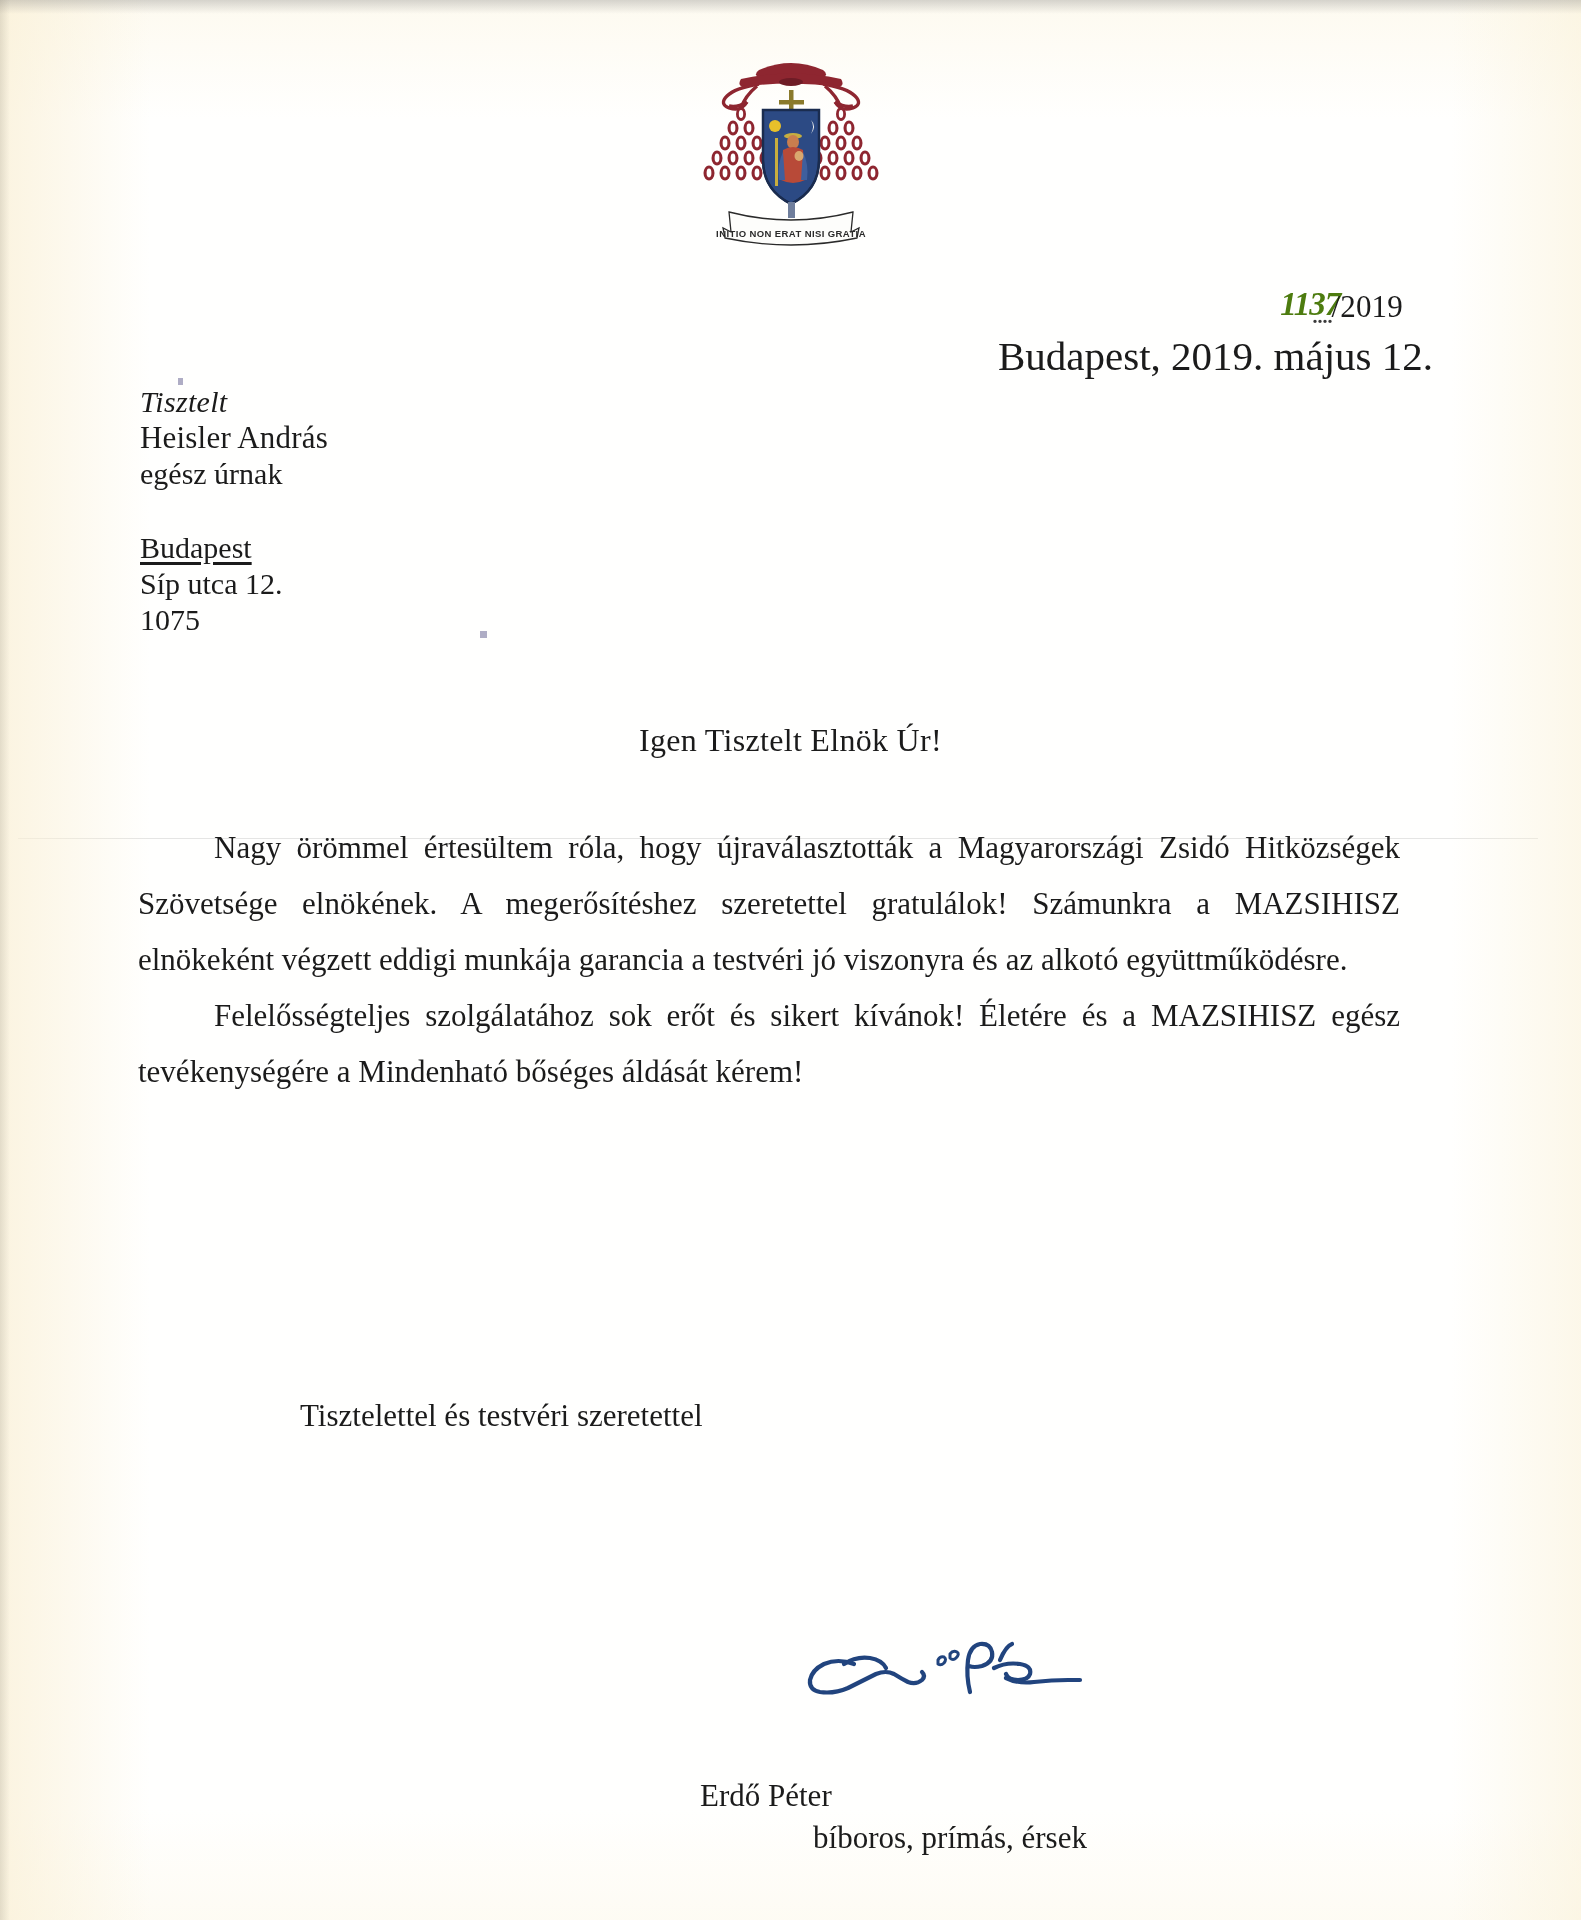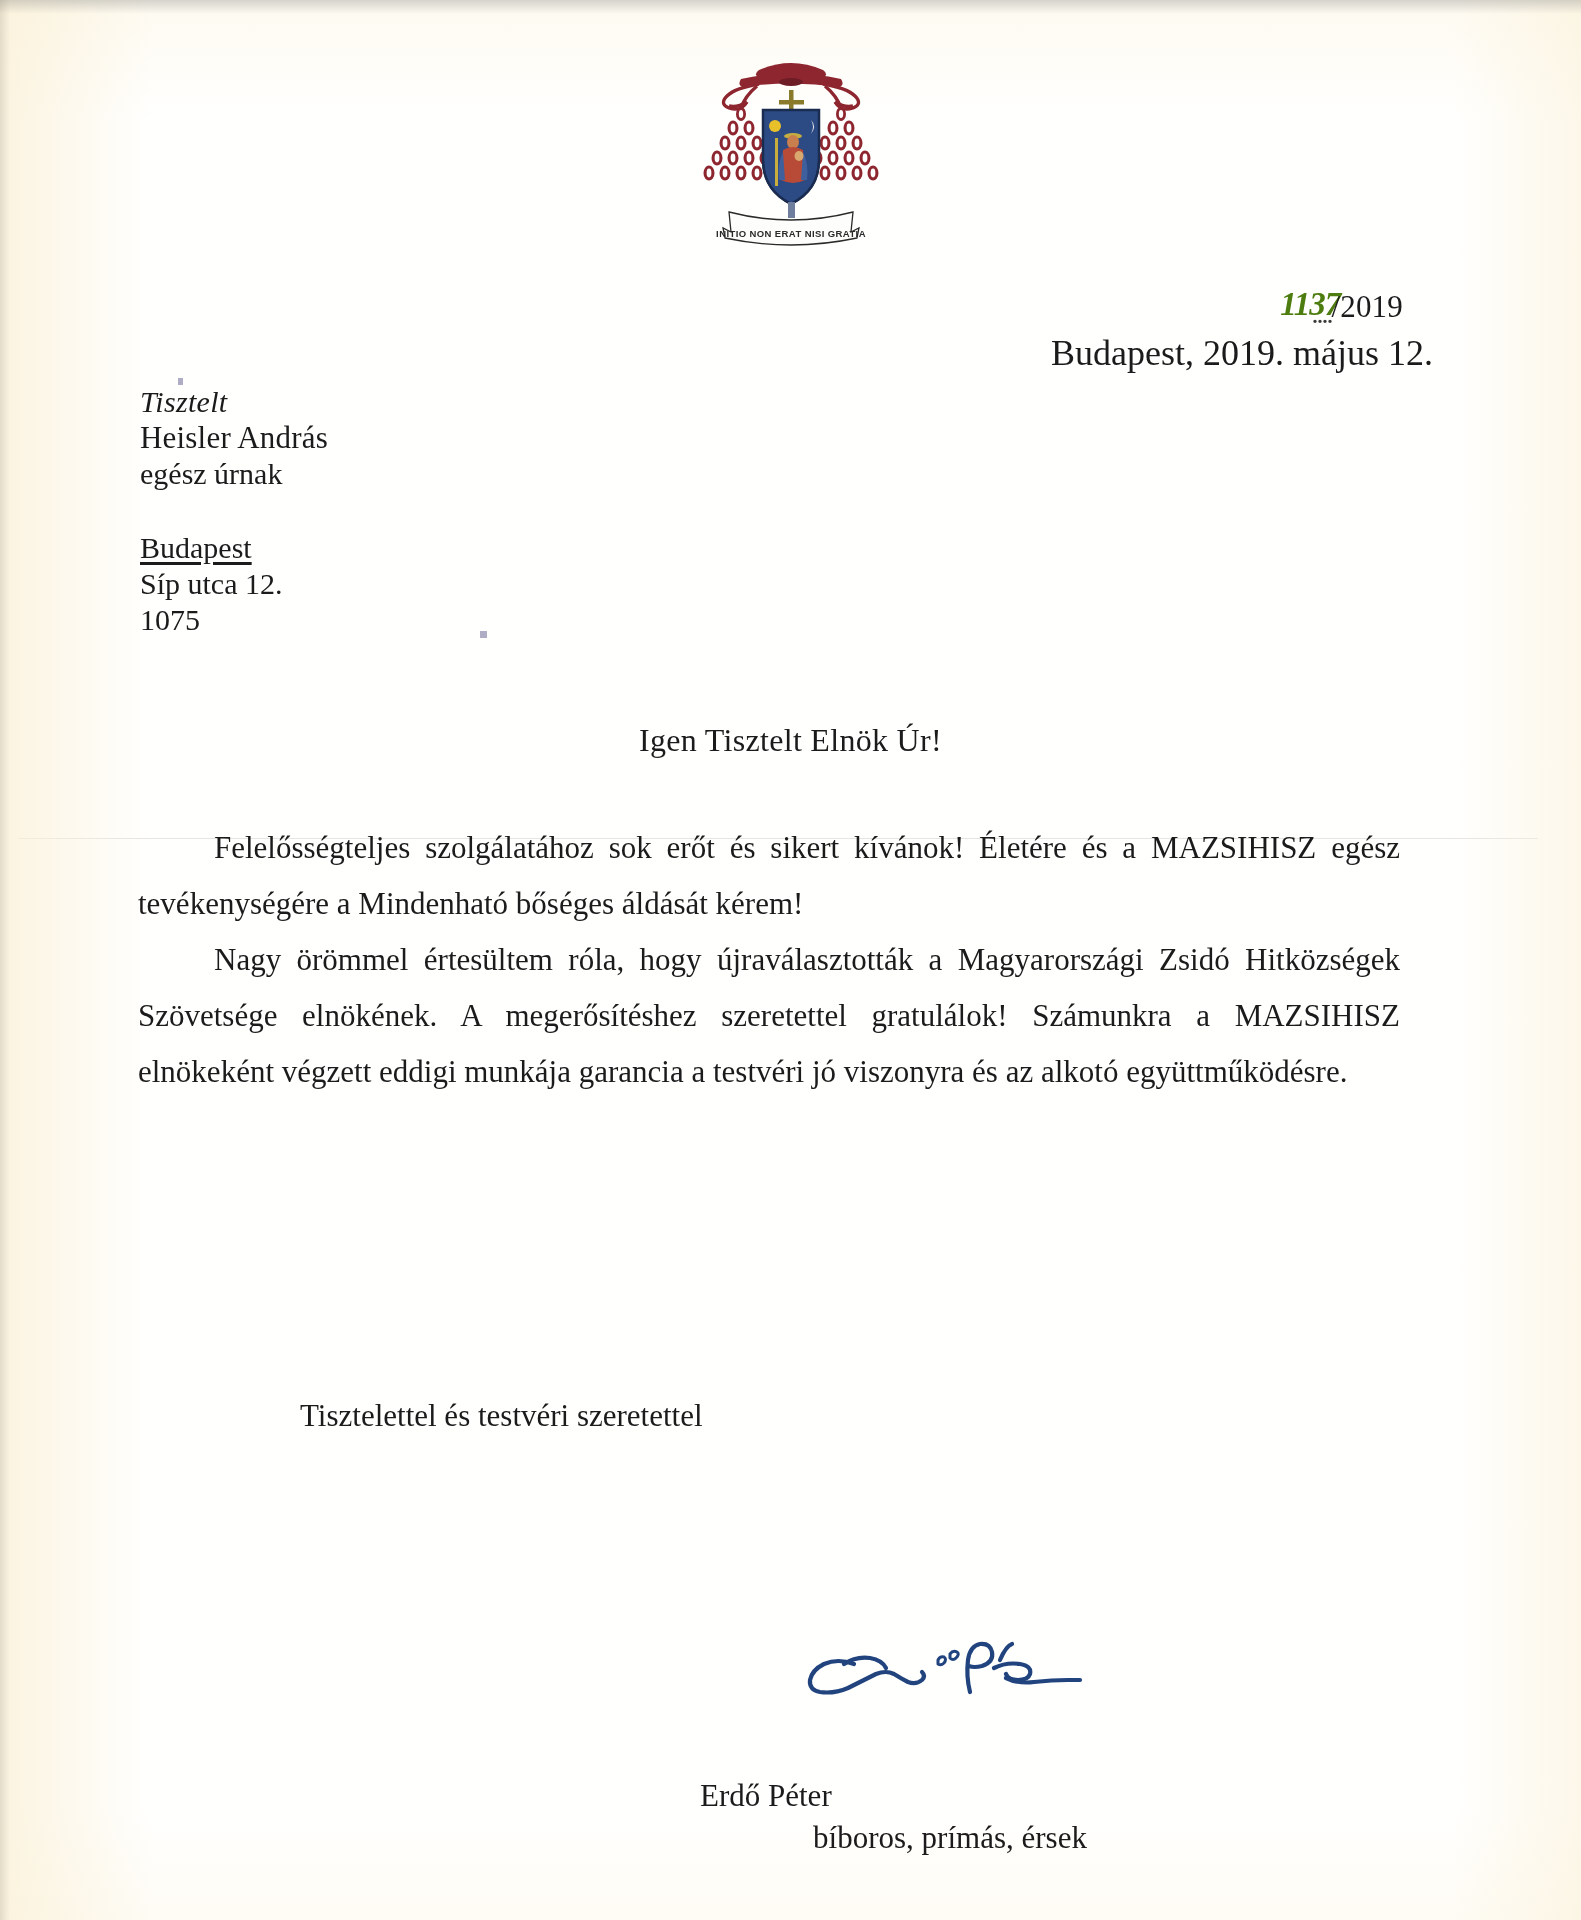--- a/index.html
+++ b/index.html
@@ -112,21 +112,21 @@
     top: 6px;
   }
   .ref-year {
     position: relative;
     left: -30px;
   }
   .date-line {
     position: absolute;
     right: 148px;
     top: 332px;
-    font-size: 36px;
+    font-size: 41px;
     white-space: nowrap;
     text-align: center;
   }
 
   
   .addressee {
     position: absolute;
     left: 140px;
     top: 384px;
     font-size: 30px;
@@ -363,22 +363,22 @@
       <div class="addr-name">Heisler András</div>
       <div class="addr-role">egész úrnak</div>
       <div class="addr-city">Budapest</div>
       <div class="addr-street">Síp utca 12.</div>
       <div class="addr-zip">1075</div>
     </div>
 
     <div class="salutation">Igen Tisztelt Elnök Úr!</div>
 
     <div class="body-block">
+      <p>Nagy örömmel értesültem róla, hogy újraválasztották a Magyarországi Zsidó Hitközségek Szövetsége elnökének. A megerősítéshez szeretettel gratulálok! Számunkra a MAZSIHISZ elnökeként végzett eddigi munkája garancia a testvéri jó viszonyra és az alkotó együttműködésre.</p>
       <p>Felelősségteljes szolgálatához sok erőt és sikert kívánok! Életére és a MAZSIHISZ egész tevékenységére a Mindenható bőséges áldását kérem!</p>
-      <p>Nagy örömmel értesültem róla, hogy újraválasztották a Magyarországi Zsidó Hitközségek Szövetsége elnökének. A megerősítéshez szeretettel gratulálok! Számunkra a MAZSIHISZ elnökeként végzett eddigi munkája garancia a testvéri jó viszonyra és az alkotó együttműködésre.</p>
     </div>
 
     <div class="closing">Tisztelettel és testvéri szeretettel</div>
 
     <svg id="signature-mark" viewBox="0 0 300 95" aria-hidden="true">
       <g fill="none" stroke="#21447e" stroke-width="4.2" stroke-linecap="round" stroke-linejoin="round">
         <path d="M64 34 Q48 28 34 34 Q22 40 20 50 Q19 60 30 62 Q44 64 58 58 Q74 50 86 44 Q96 40 104 44 Q112 49 118 52 Q126 55 132 50 Q136 46 132 42"></path>
         <path d="M54 34 Q66 26 80 28 Q92 30 96 38"></path>
         <path d="M148 30 Q150 26 154 27 Q157 29 154 33 Q151 36 148 34 Z" stroke-width="3"></path>
         <path d="M160 24 Q163 20 167 22 Q170 24 166 28 Q163 31 160 28 Z" stroke-width="3"></path>

